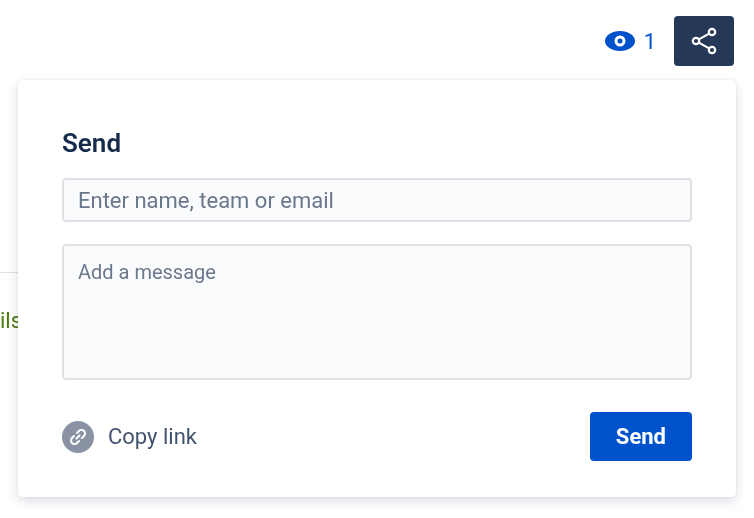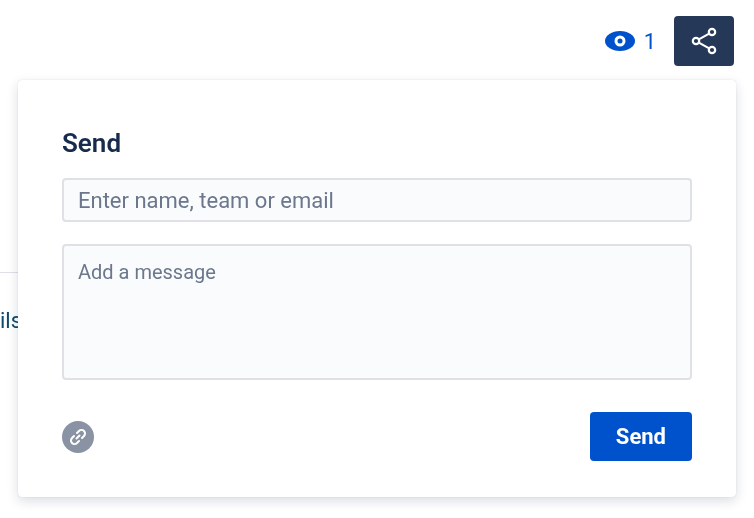--- a/index.html
+++ b/index.html
@@ -55,21 +55,21 @@
       top: 272px;
       left: 0;
       width: 18px;
       height: 1px;
       background: #DFE1E6;
     }
     .bg-partial {
       position: absolute;
       top: 308px;
       left: 0;
-      color: #0c4a6e;
+      color: #4d7c0f;
       font-size: 22px;
       font-weight: 400;
     }
     .share-popover {
       position: absolute;
       top: 80px;
       left: 18px;
       width: 718px;
       background: #fff;
       border-radius: 4px;
@@ -188,16 +188,17 @@
   <textarea class="message-input" placeholder="Add a message" style=""></textarea>
   <div class="popover-footer">
     <div class="copy-link">
       <span class="copy-link-icon">
         <svg width="18" height="18" viewBox="0 0 18 18">
           <path d="M7.5 10.5 L10.5 7.5" stroke="#fff" stroke-width="2" stroke-linecap="round"></path>
           <path d="M8 5 L10 3 A3 3 0 0 1 15 8 L13 10" stroke="#fff" stroke-width="2" fill="none" stroke-linecap="round"></path>
           <path d="M10 13 L8 15 A3 3 0 0 1 3 10 L5 8" stroke="#fff" stroke-width="2" fill="none" stroke-linecap="round"></path>
         </svg>
       </span>
+      <span class="copy-link-label">Copy link</span>
     </div>
     <button class="send-btn">Send</button>
   </div>
 </div>
 
 </body></html>

